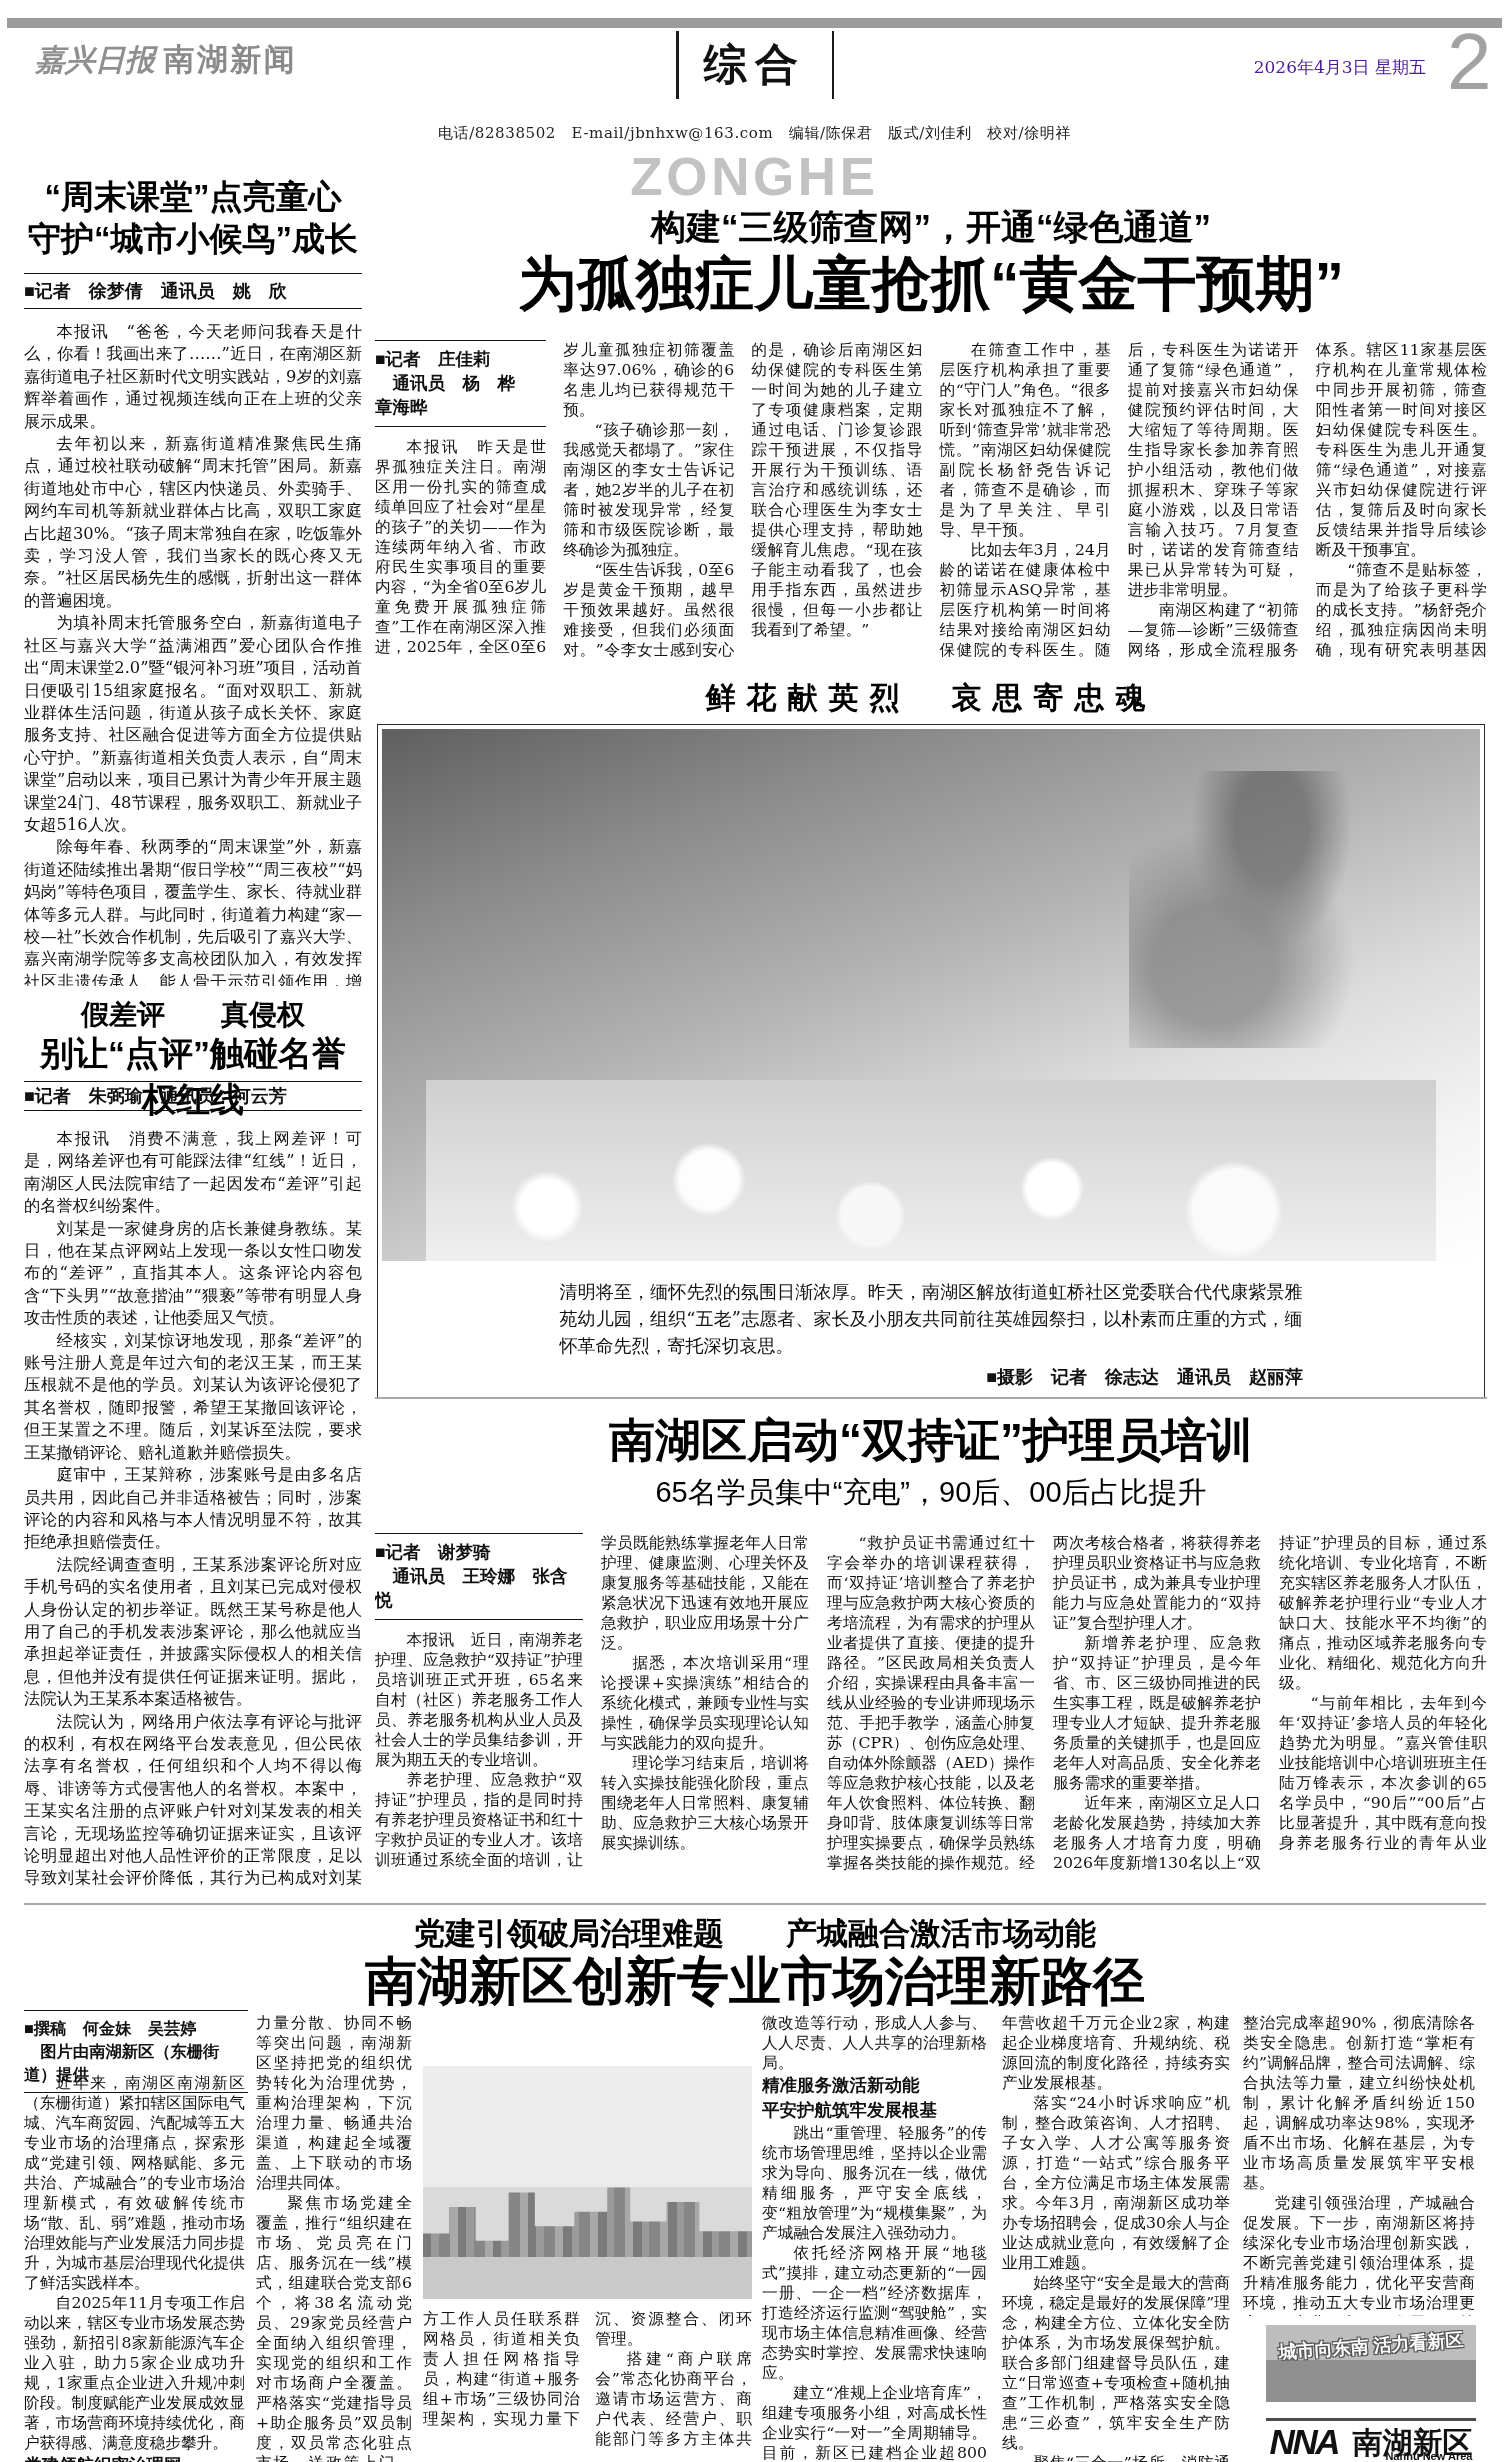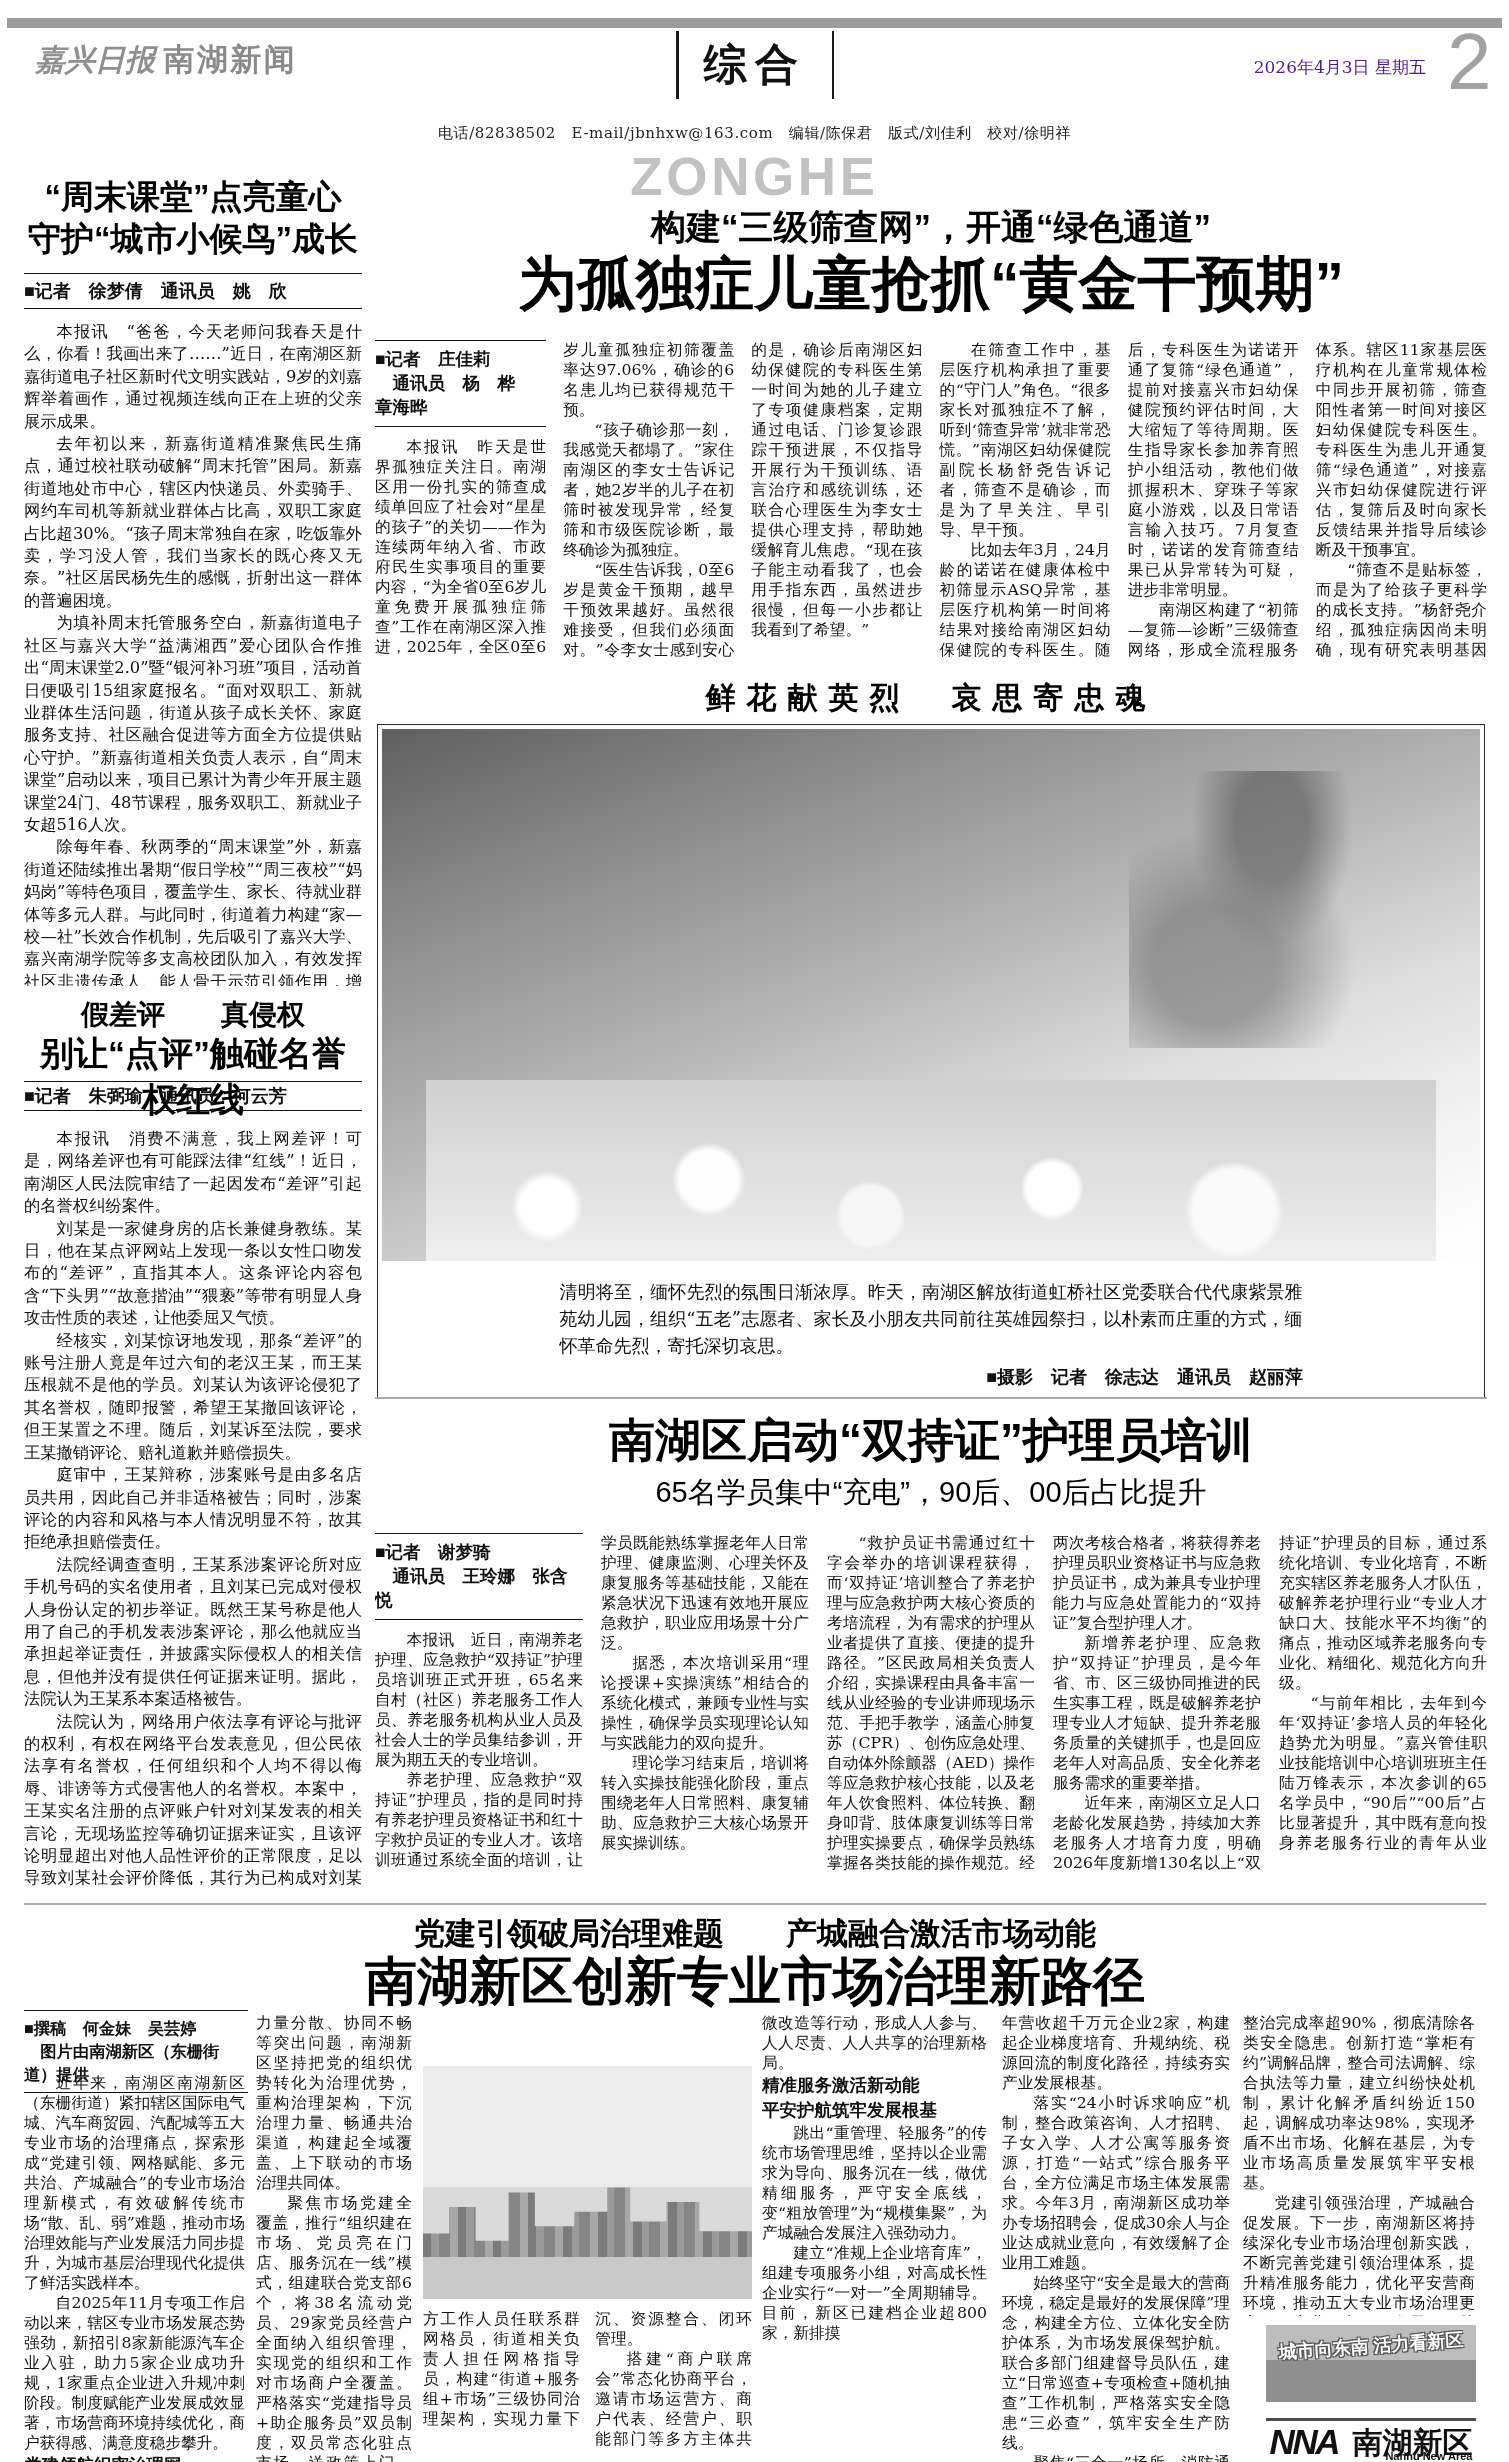--- a/index.html
+++ b/index.html
@@ -196,20 +196,21 @@
     <p>搭建“商户联席会”常态化协商平台，邀请市场运营方、商户代表、经营户、职能部门等多方主体共商难点、共解难题，变“单向管理”为“多元共治”。聚焦市场环境整治、秩序优化等民生实事，联动开展占道劝离、“僵尸车”清理、环境</p>
   </div>
 
   <div class="abs bt-body body-text clip" style="left:762px;top:2013px;width:225px;height:449px;">
     <p class="cont">微改造等行动，形成人人参与、人人尽责、人人共享的治理新格局。</p>
     <p class="subhead">
       <span style="display:block">精准服务激活新动能</span>
       <span style="display:block">平安护航筑牢发展根基</span>
     </p>
     <p>跳出“重管理、轻服务”的传统市场管理思维，坚持以企业需求为导向、服务沉在一线，做优精细服务，严守安全底线，变“粗放管理”为“规模集聚”，为产城融合发展注入强劲动力。</p>
+    <p>依托经济网格开展“地毯式”摸排，建立动态更新的“一园一册、一企一档”经济数据库，打造经济运行监测“驾驶舱”，实现市场主体信息精准画像、经营态势实时掌控、发展需求快速响应。</p>
     <p>建立“准规上企业培育库”，组建专项服务小组，对高成长性企业实行“一对一”全周期辅导。目前，新区已建档企业超800家，新排摸</p>
   </div>
 
   <div class="abs bt-body body-text clip" style="left:1002px;top:2013px;width:228px;height:449px;">
     <p class="cont">年营收超千万元企业2家，构建起企业梯度培育、升规纳统、税源回流的制度化路径，持续夯实产业发展根基。</p>
     <p>落实“24小时诉求响应”机制，整合政策咨询、人才招聘、子女入学、人才公寓等服务资源，打造“一站式”综合服务平台，全方位满足市场主体发展需求。今年3月，南湖新区成功举办专场招聘会，促成30余人与企业达成就业意向，有效缓解了企业用工难题。</p>
     <p>始终坚守“安全是最大的营商环境，稳定是最好的发展保障”理念，构建全方位、立体化安全防护体系，为市场发展保驾护航。联合多部门组建督导员队伍，建立“日常巡查+专项检查+随机抽查”工作机制，严格落实安全隐患“三必查”，筑牢安全生产防线。</p>
     <p>聚焦“三合一”场所、消防通道堵塞等顽瘴痼疾，实行清单化管理、销号式整改，电气城“三合一”场所</p>
   </div>
 

